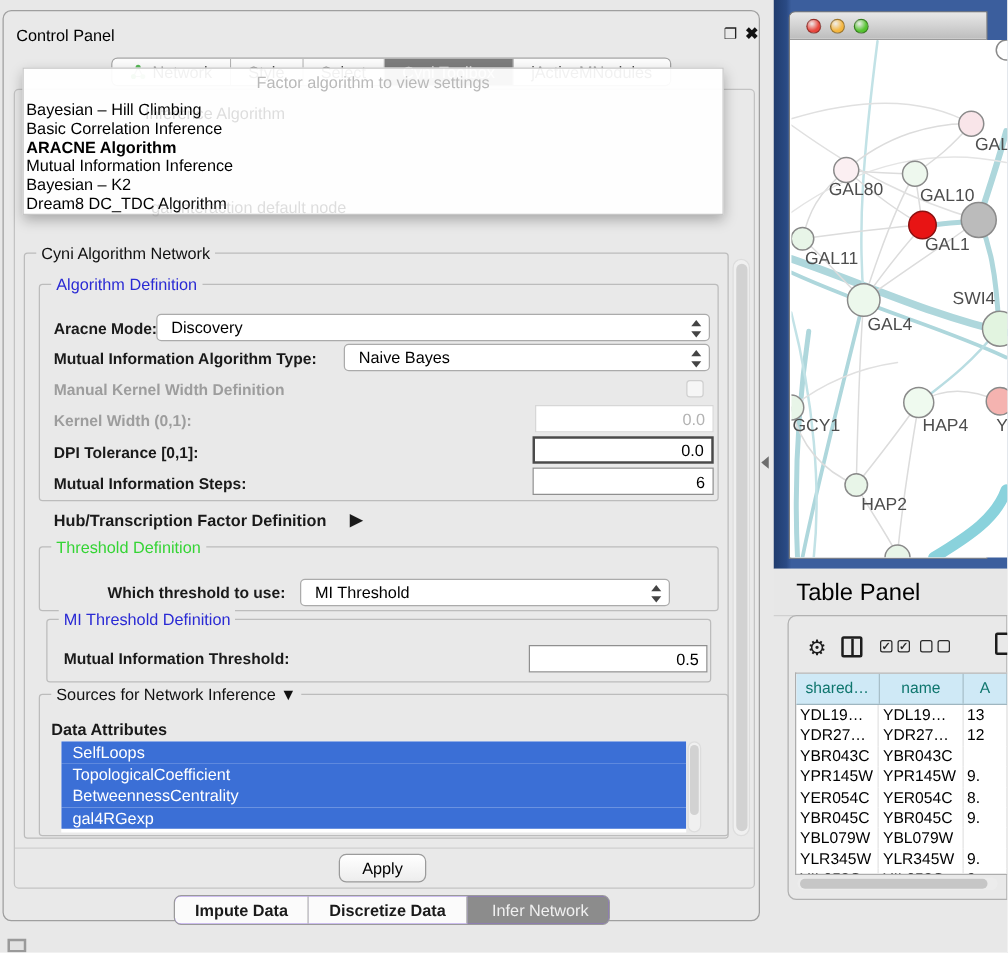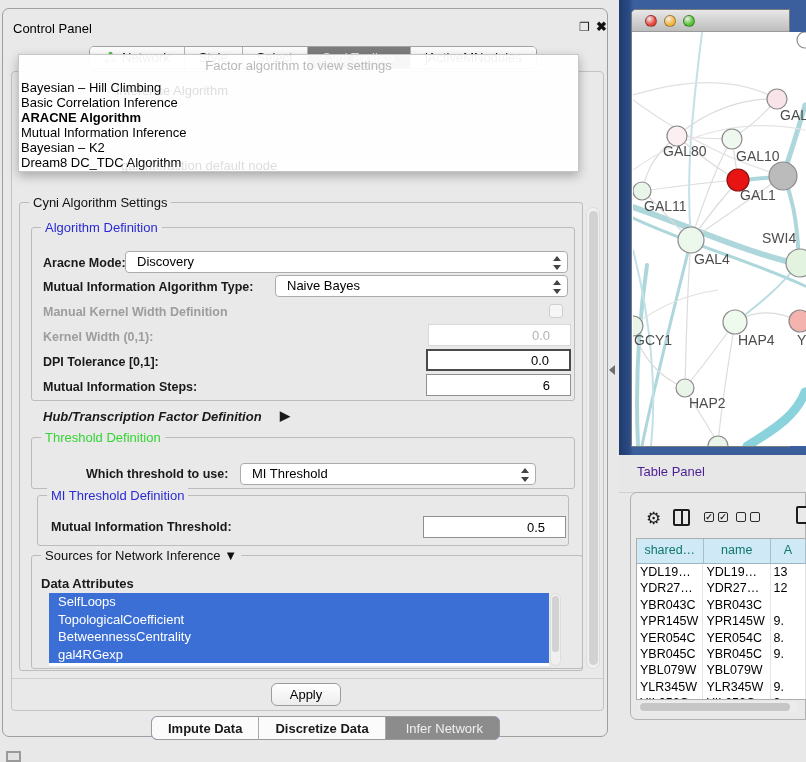--- a/index.html
+++ b/index.html
@@ -31,49 +31,49 @@
   .gtitle{position:absolute;top:-8px;left:9px;background:#e9e9e9;padding:0 4px;font-size:13px;white-space:nowrap;}
   .lbl{position:absolute;font-size:12.5px;font-weight:bold;color:#1a1a1a;white-space:nowrap;}
   .lbl.dis{color:#9d9d9d;}
   
   .combo{position:absolute;height:22px;background:#fff;border:1px solid #ababab;border-radius:4px;box-sizing:border-box;font-size:13px;line-height:20px;padding-left:11px;color:#000;}
   .combo .arr{position:absolute;right:6px;top:3px;width:8px;height:16px;}
   .combo .arr:before,.combo .arr:after{content:"";position:absolute;left:0;border-left:4px solid transparent;border-right:4px solid transparent;}
   .combo .arr:before{top:1px;border-bottom:5px solid #444;}
   .combo .arr:after{bottom:1px;border-top:5px solid #444;}
   
-  .tfield{position:absolute;height:22px;box-sizing:border-box;background:#fff;font-size:13px;text-align:right;padding:0 20px;border:1px solid #8f8f8f;font-family:"Liberation Sans",sans-serif;color:#000;}
+  .tfield{position:absolute;height:22px;box-sizing:border-box;background:#fff;font-size:13px;text-align:right;padding:0 6px;border:1px solid #8f8f8f;font-family:"Liberation Sans",sans-serif;color:#000;}
   .tfield.focus{border:2px solid #4a4a4a;}
   .tfield.dis{border:1px solid #d7d7d7;color:#b3b3b3;}
   .checkbox{position:absolute;width:14px;height:14px;border:1px solid #cfcfcf;border-radius:3px;background:#f6f6f6;box-sizing:border-box;}
   
   .sb-track{position:absolute;background:#f0f0f0;border:1px solid #dddddd;border-radius:7px;box-sizing:border-box;}
   .sb-thumb{position:absolute;background:#d2d2d2;border-radius:6px;}
   
   #attr-list{left:46px;top:584px;width:500px;height:73px;background:#fff;overflow:hidden;}
   .attr-item{height:17.5px;line-height:17.5px;font-size:13px;color:#fff;padding-left:9px;}
   
   #apply-btn{left:268px;top:674px;width:70px;height:23px;border:1px solid #9b9b9b;border-radius:6px;background:linear-gradient(#ffffff,#ededed);font-size:13px;text-align:center;line-height:21px;box-sizing:border-box;color:#000;}
   
-  #bottom-tabs{left:148px;top:707px;height:22px;display:flex;border:1px solid #9a9a9a;border-radius:6px;overflow:hidden;background:#8b5cf6;}
+  #bottom-tabs{left:136px;top:707px;height:22px;display:flex;border:1px solid #9a9a9a;border-radius:6px;overflow:hidden;background:#8b5cf6;}
   .btab{display:flex;align-items:center;padding:0 16px;font-size:13px;font-weight:bold;color:#1a1a1a;border-right:1px solid #ababab;background:#fbfbfb;white-space:nowrap;}
   .btab:last-child{border-right:none;padding-left:20px;}
   .btab.sel{background:#8c8c8c;color:#f0f0f0;font-weight:normal;}
   
   #splitter-arrow{left:609px;top:365px;width:0;height:0;border-top:5px solid transparent;border-bottom:5px solid transparent;border-right:6px solid #6e6e6e;}
   
   #desktop{left:619px;top:0;width:187px;height:455px;background:linear-gradient(90deg,#203c6e 0px,#2a4a84 10px,#3b5e9d 14px);}
   #net-window{left:631px;top:9px;width:159px;height:438px;border:1px solid #7c7c7c;border-radius:5px 0 0 0;background:#fff;box-sizing:border-box;}
   #net-titlebar{left:0;top:0;width:100%;height:22px;background:linear-gradient(#e8e8e8,#bdbdbd);border-bottom:1px solid #9a9a9a;border-radius:4px 0 0 0;box-sizing:border-box;}
   .light{position:absolute;top:5px;width:12px;height:12px;border-radius:50%;box-sizing:border-box;}
   #net-canvas{left:1px;top:22px;width:174px;height:414px;background:#fff;overflow:hidden;}
   .nlabel{font-family:"Liberation Sans",sans-serif;font-size:14px;fill:#4d4d4d;}
   
   #tp-band{left:619px;top:455px;width:187px;height:37px;background:#e7e7e7;border-bottom:1px solid #d0d0d0;}
-  #tp-title{left:637px;top:464px;font-size:13px;color:#4c1d95;}
+  #tp-title{left:637px;top:464px;font-size:19px;color:#000000;}
   #tp-panel{left:630px;top:492px;width:176px;height:228px;border:1px solid #b1b1b1;border-radius:7px 0 0 7px;background:#e9e9e9;box-sizing:border-box;}
   .ticon{position:absolute;top:508px;color:#1d1d1d;}
   #gear-icon{left:646px;font-size:17px;}
   .cols-icon{left:673px;width:17px;height:17px;border:2px solid #1d1d1d;border-radius:2px;box-sizing:border-box;}
   .cols-icon:before{content:"";position:absolute;left:6px;top:0;width:2px;height:13px;background:#1d1d1d;}
   .cb{position:absolute;top:512px;width:10px;height:10px;border:1.5px solid #2a2a2a;border-radius:2px;box-sizing:border-box;font-size:9px;line-height:8px;text-align:center;color:#2a2a2a;font-weight:bold;}
   .doc-icon{left:796px;top:506px;width:14px;height:18px;border:2px solid #1d1d1d;border-radius:2px 5px 2px 2px;box-sizing:border-box;background:#e9e9e9;}
   #tbl{left:636px;top:538px;width:170px;height:162px;background:#fff;border:1px solid #adadad;border-right:none;box-sizing:border-box;overflow:hidden;}
   #thead{display:flex;height:24px;background:#cfe9f6;border-bottom:1px solid #9fb6c0;}
   .hcell{box-sizing:border-box;border-right:1px solid #a8bfc9;font-size:12.5px;color:#0f766e;text-align:center;line-height:23px;overflow:hidden;white-space:nowrap;}
@@ -118,21 +118,21 @@
         </div>
         <div class="tab">
           <span>jActiveMNodules</span>
         </div>
       </div>
 
     <div id="content-border" class="abs"></div>
     <div id="btn-divider" class="abs"></div>
 
     <div class="abs groupbox" style="left:16px;top:193px;width:564px;height:469px;">
-      <span class="gtitle">Cyni Algorithm Settings</span>
+      <span class="gtitle">Cyni Algorithm Network</span>
     </div>
 
     <div class="abs sb-track" style="left:583px;top:198px;width:14px;height:462px;">
       <div class="sb-thumb" style="left:2px;top:3px;width:9px;height:454px;"></div>
     </div>
 
     <div class="abs groupbox" style="left:28px;top:218px;width:544px;height:174px;">
       <span class="gtitle" style="color:#2a2ad4;">Algorithm Definition</span>
     </div>
     <span class="lbl" style="left:40px;top:247px;">Aracne Mode:</span>
@@ -147,21 +147,21 @@
     </div>
     <span class="lbl dis" style="left:40px;top:296px;">Manual Kernel Width Definition</span>
     <div class="checkbox" style="left:546px;top:295px;"></div>
     <span class="lbl dis" style="left:40px;top:321px;">Kernel Width (0,1):</span>
     <input class="tfield dis" style="left: 425px; top: 315px; width: 143px;" value="0.0">
     <span class="lbl" style="left:40px;top:346px;">DPI Tolerance [0,1]:</span>
     <input class="tfield focus" style="left: 423px; top: 340px; width: 145px;" value="0.0">
     <span class="lbl" style="left:40px;top:371px;">Mutual Information Steps:</span>
     <input class="tfield" style="left: 423px; top: 365px; width: 145px;" value="6">
 
-    <span class="lbl" style="left:40px;top:400px;font-size:13px;font-style:italic;">Hub/Transcription Factor Definition</span>
+    <span class="lbl" style="left:40px;top:400px;font-size:13px;">Hub/Transcription Factor Definition</span>
     <span class="lbl" style="left:277px;top:399px;font-size:13px;">▶</span>
 
     <div class="abs groupbox" style="left:28px;top:428px;width:544px;height:52px;">
       <span class="gtitle" style="color:#35d435;">Threshold Definition</span>
     </div>
     <span class="lbl" style="left:83px;top:458px;">Which threshold to use:</span>
     <div class="combo" style="left:237px;top:454px;width:296px;">
       <span>MI Threshold</span>
       <span class="arr"></span>
     </div>

